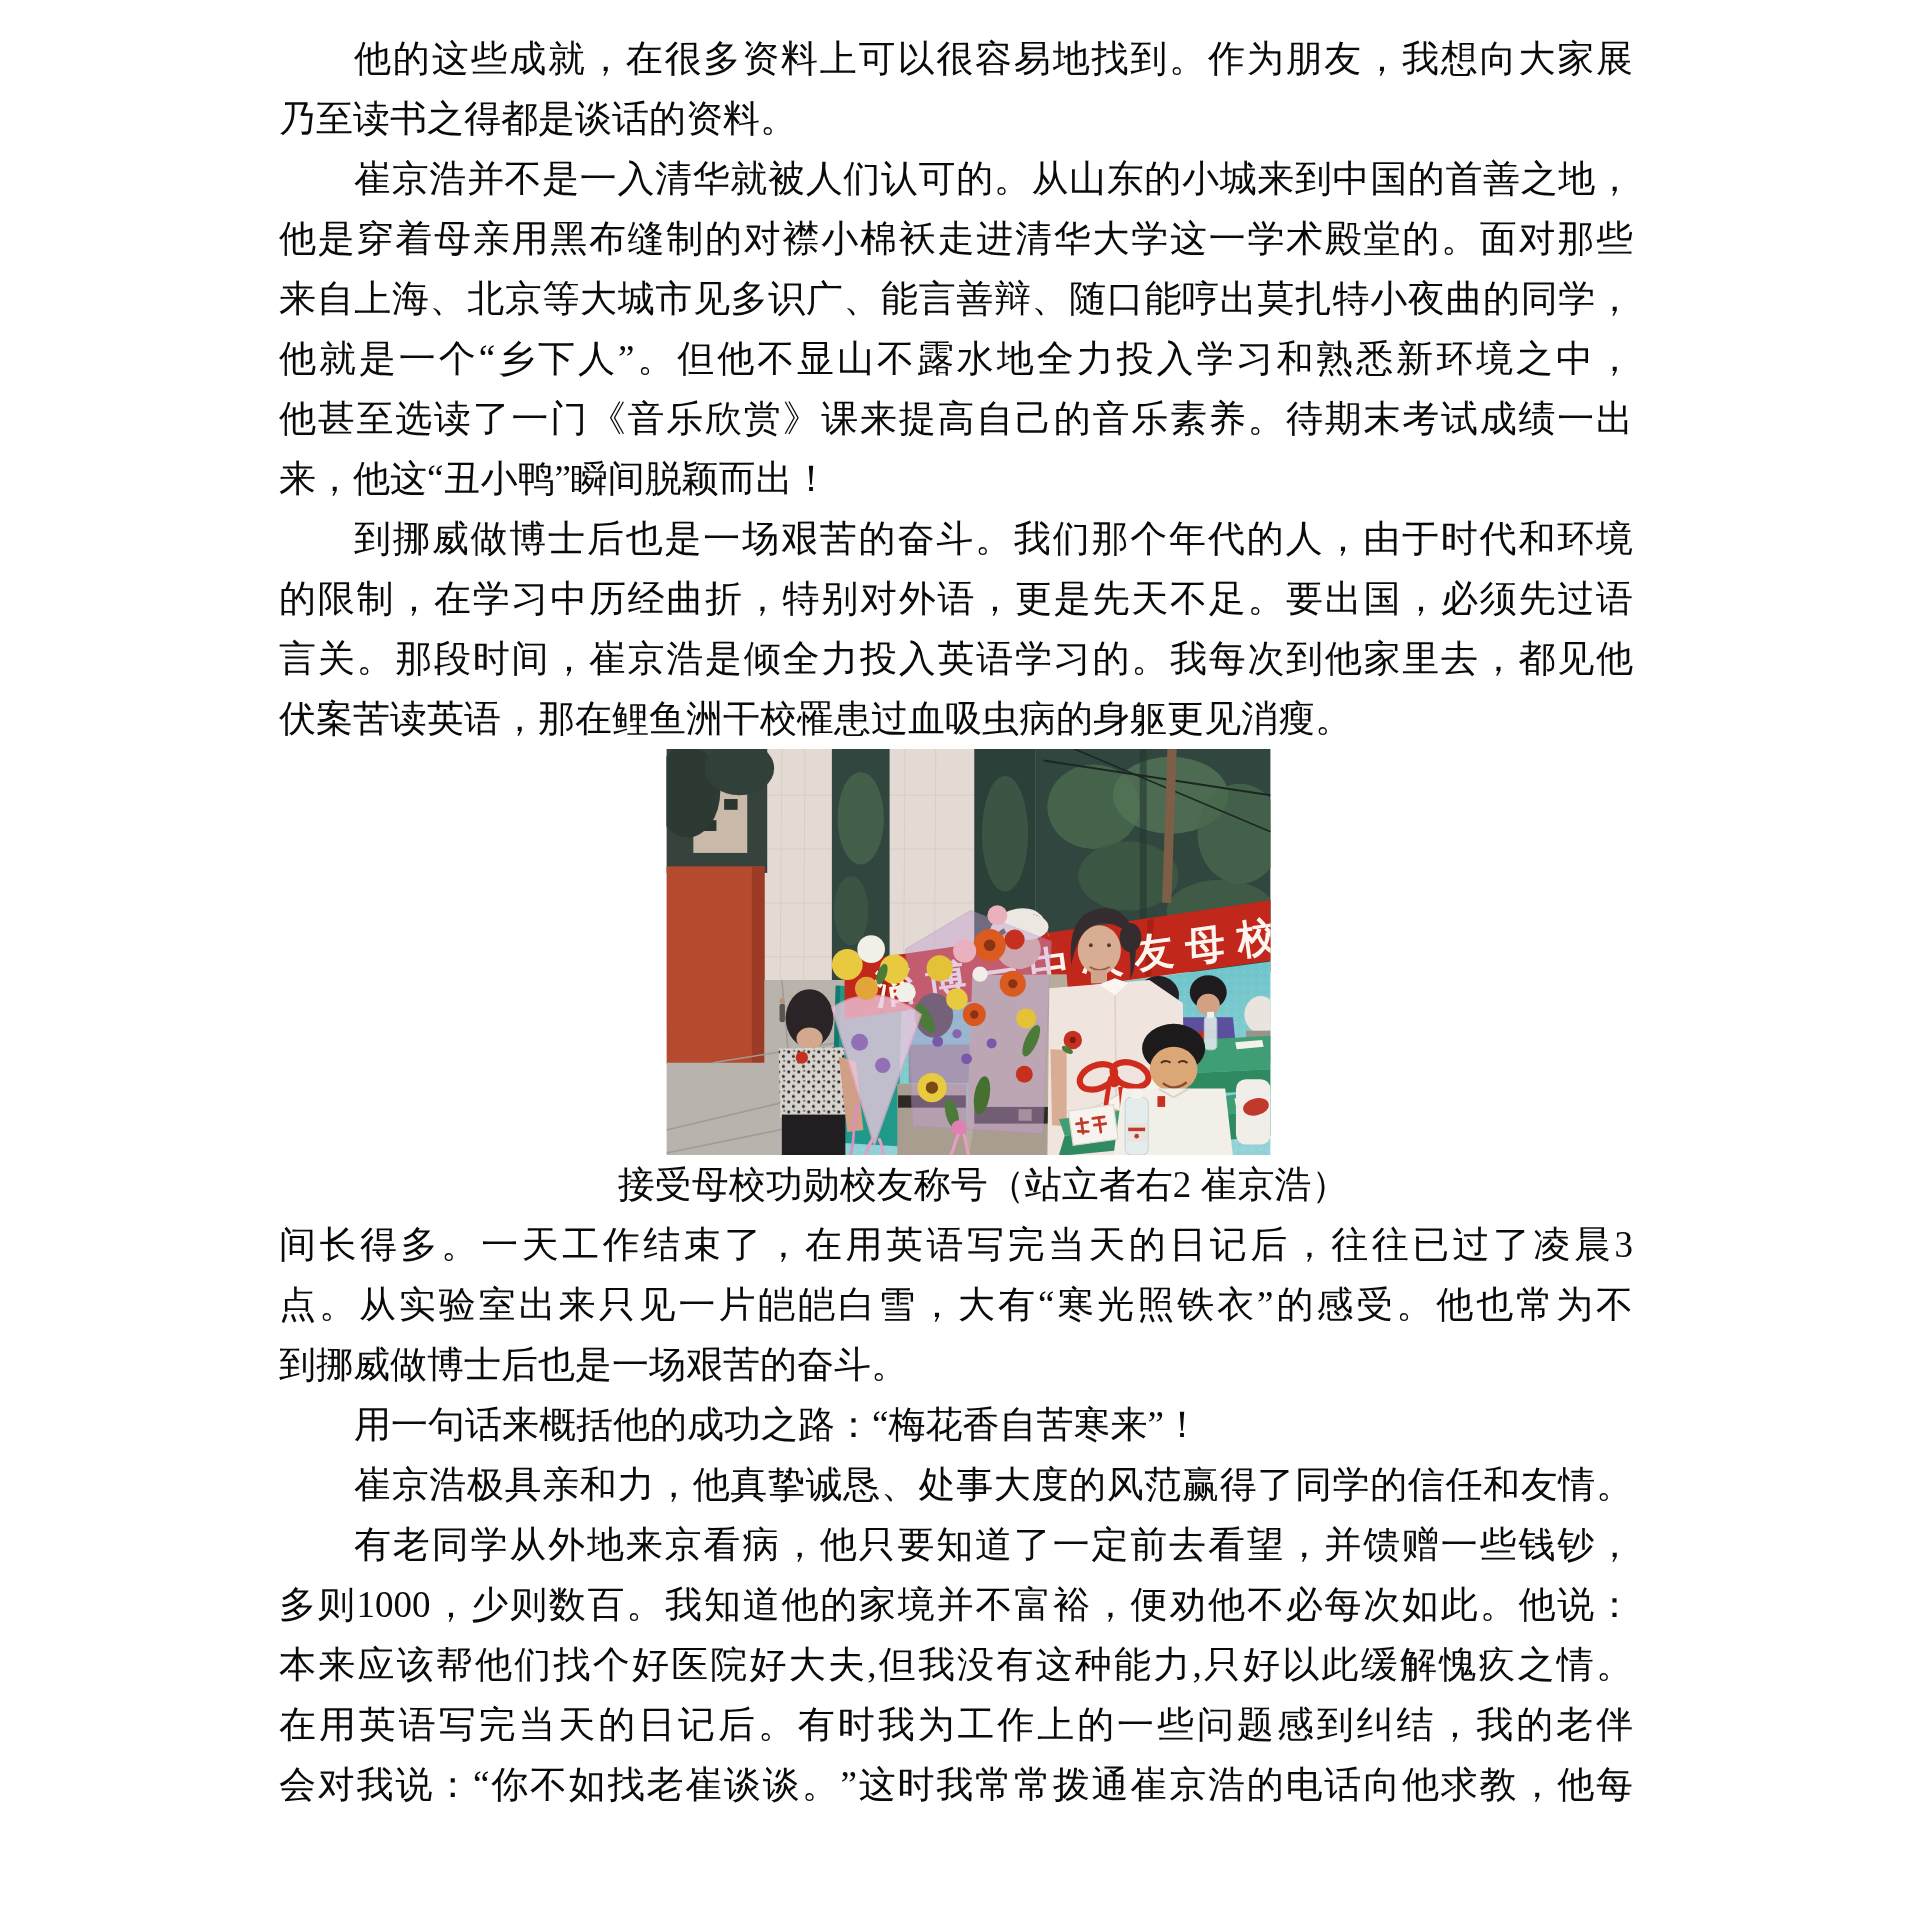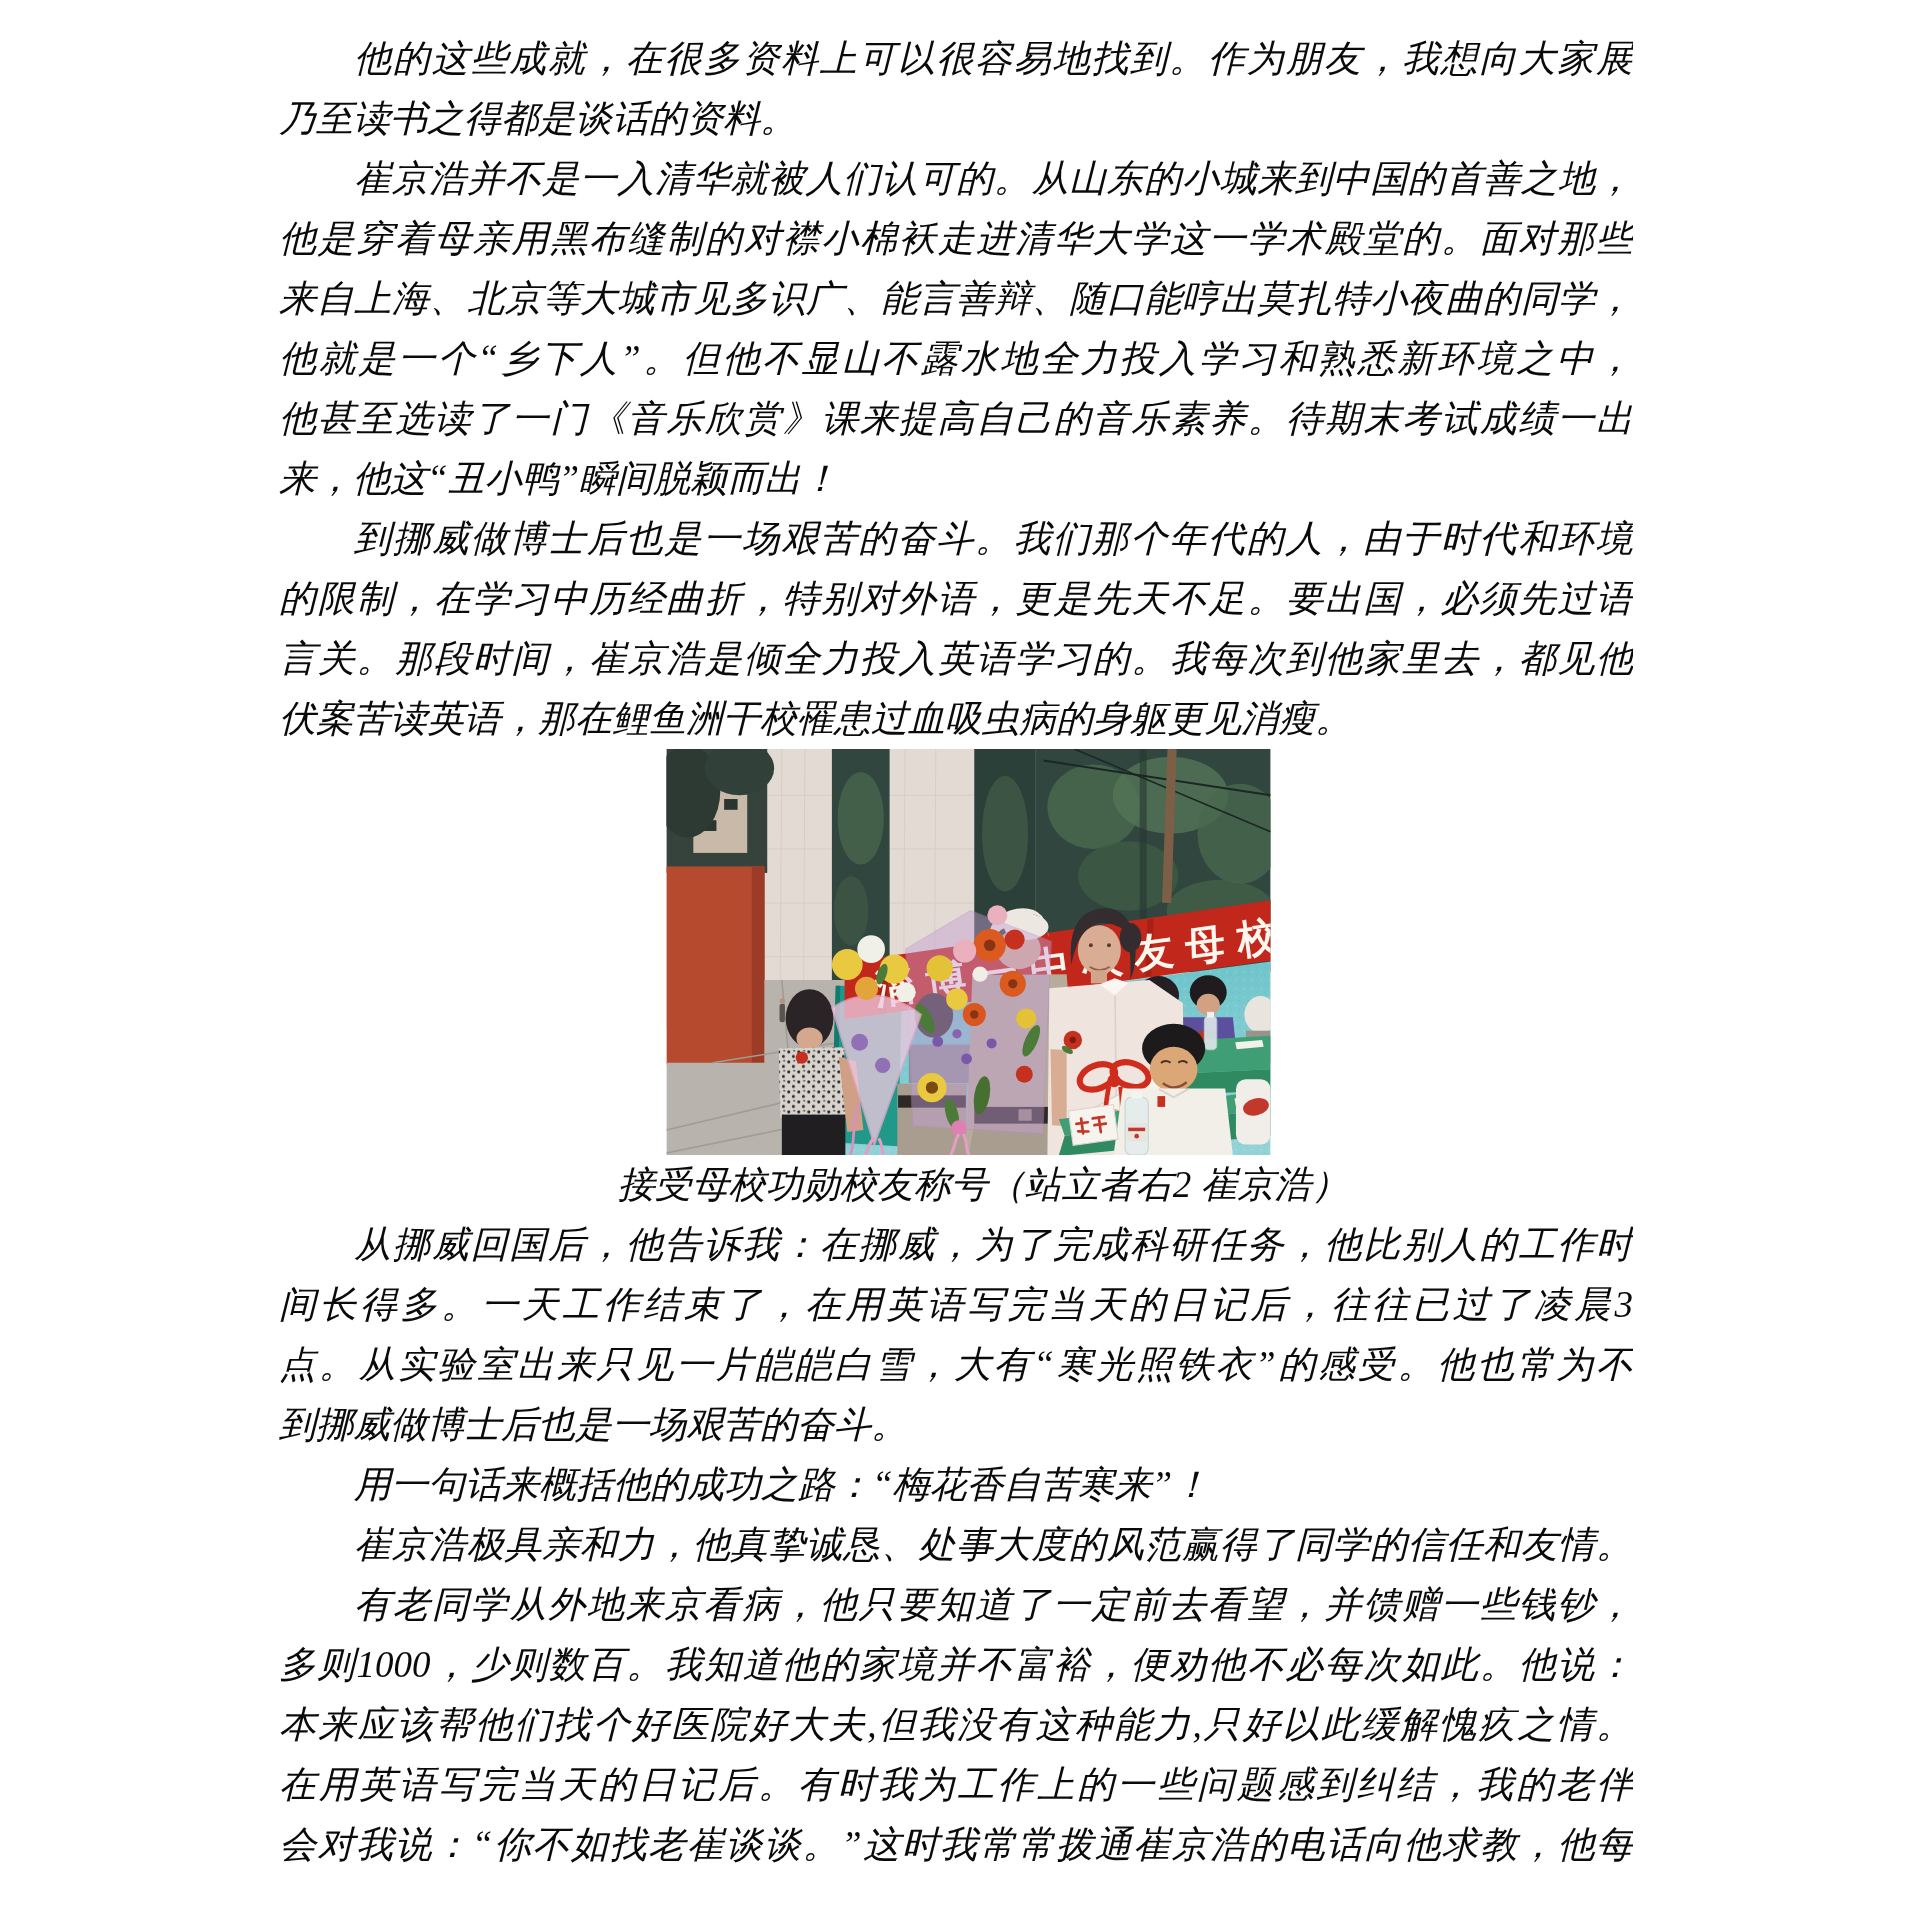--- a/index.html
+++ b/index.html
@@ -23,21 +23,20 @@
   }
   .doc{position:absolute;left:279px;top:29px;width:1354px;}
   .ln{
     font-size:37px;
     line-height:60px;
     height:60px;
     overflow:hidden;
     text-align:justify;
     text-align-last:left;
     letter-spacing:0;
-    font-style:italic;
   }
   .ln.full{text-align-last:justify;}
   .ln.ind{text-indent:75px;}
   .caption{
     font-size:37px;
     text-align:right;
     text-align-last:center;
     transform:translateX(27px);
   }
   figure.photo{
@@ -366,21 +365,20 @@
             <rect x="1196" y="972" width="52" height="48" fill="#e8e4de"></rect>
             <rect x="1200" y="984" width="44" height="9" fill="#c0392b"></rect>
             <circle cx="1222" cy="1006" r="6" fill="#c0392b"></circle>
           </g>
         </g>
       </svg>
     </figure>
 
     <div class="ln caption">接受母校功勋校友称号（站立者右2 崔京浩）</div>
 
-    <div class="ln ind full">从挪威回国后，他告诉我：在挪威，为了完成科研任务，他比别人的工作时</div>
     <div class="ln full">间长得多。一天工作结束了，在用英语写完当天的日记后，往往已过了凌晨3</div>
     <div class="ln full">点。从实验室出来只见一片皑皑白雪，大有“寒光照铁衣”的感受。他也常为不</div>
     <div class="ln">到挪威做博士后也是一场艰苦的奋斗。</div>
     <div class="ln ind">用一句话来概括他的成功之路：“梅花香自苦寒来”！</div>
     <div class="ln ind full">崔京浩极具亲和力，他真挚诚恳、处事大度的风范赢得了同学的信任和友情。</div>
     <div class="ln ind full">有老同学从外地来京看病，他只要知道了一定前去看望，并馈赠一些钱钞，</div>
     <div class="ln full">多则1000，少则数百。我知道他的家境并不富裕，便劝他不必每次如此。他说：</div>
     <div class="ln full">本来应该帮他们找个好医院好大夫,但我没有这种能力,只好以此缓解愧疚之情。</div>
     <div class="ln full">在用英语写完当天的日记后。有时我为工作上的一些问题感到纠结，我的老伴</div>
     <div class="ln full">会对我说：“你不如找老崔谈谈。”这时我常常拨通崔京浩的电话向他求教，他每</div>

